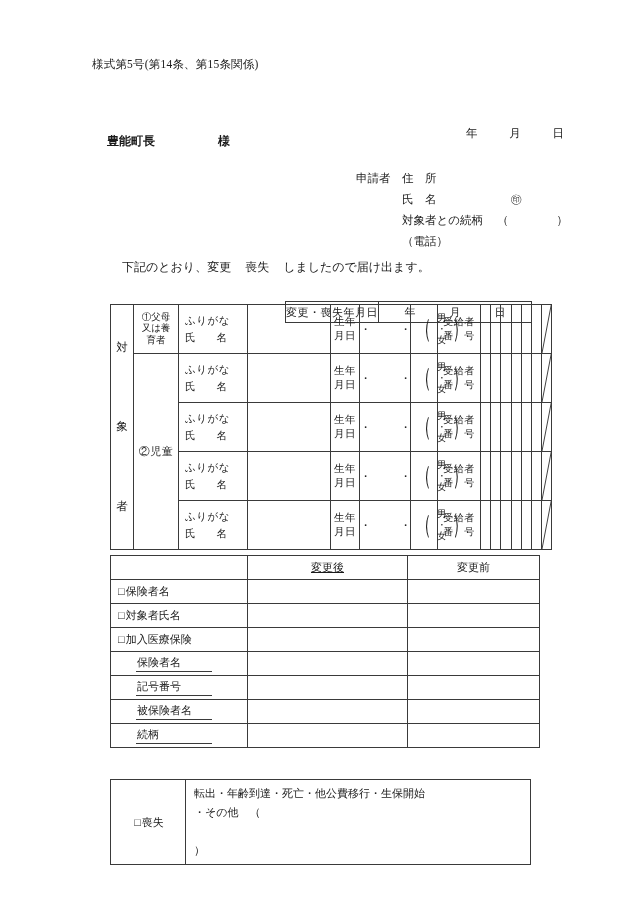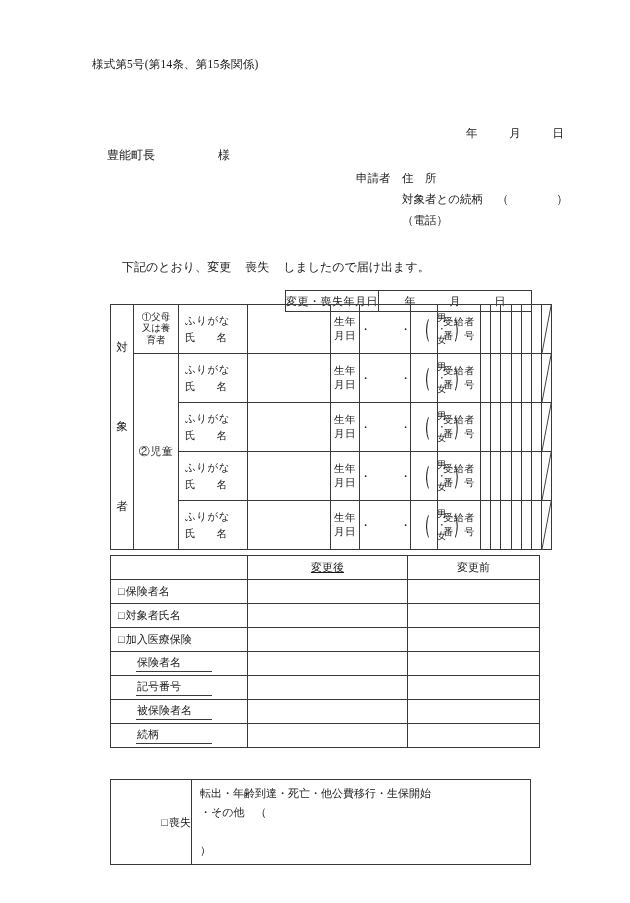--- a/index.html
+++ b/index.html
@@ -43,23 +43,24 @@
     left: 466px;
     top: 126px;
     font-size: 11.5px;
     white-space: nowrap;
   }
   .date-line-top span { display: inline-block; }
   .gap-a { width: 26px; }
   .addressee {
     position: absolute;
     left: 107px;
-    top: 147px;
+    top: 133px;
     font-size: 12px;
     white-space: nowrap;
+    font-weight: bold;
   }
   .addressee .sama { display: inline-block; margin-left: 60px; }
 
   .applicant {
     position: absolute;
     left: 356px;
     top: 168px;
     font-size: 11.5px;
     line-height: 21px;
     white-space: nowrap;
@@ -91,21 +92,21 @@
     font-size: 11px;
     padding: 0;
     text-align: center;
     vertical-align: middle;
   }
 
   
   .tbl-chg-date {
     position: absolute;
     left: 285px;
-    top: 290px;
+    top: 301px;
     width: 246px;
   }
   .tbl-chg-date td { height: 20px; }
   .cell-chg-label { width: 92px; font-size: 11px; letter-spacing: 0.5px; }
   .cell-chg-date { width: 152px; font-size: 11px; }
   .cell-chg-date .ymd { display: inline-block; }
   .cell-chg-date .g1 { width: 34px; display: inline-block; }
   .cell-chg-date .g2 { width: 34px; display: inline-block; }
 
   
@@ -221,22 +222,22 @@
   
   .tbl-loss {
     position: absolute;
     left: 110px;
     top: 779px;
     width: 421px;
   }
   .tbl-loss td { font-size: 11px; }
   .loss-c1 {
     width: 72px;
-    text-align: right;
-    padding-left: 8px;
+    text-align: center;
+    padding-left: 2px;
     height: 44px;
   }
   .loss-c2 {
     text-align: left;
     padding: 4px 0 4px 8px;
     line-height: 19px;
   }
   .loss-c2 span { display: block; white-space: nowrap; }
   .loss-c2 .other-gap { display: inline-block; width: 104px; }
 </style>
@@ -257,20 +258,23 @@
   </div>
 
   <div class="addressee">
     <span>豊能町長</span>
     <span class="sama">様</span>
   </div>
 
   <div class="applicant">
     <span class="row">
       <span class="lbl-applicant">申請者</span><span>住　所</span>
+    </span>
+    <span class="row">
+      <span class="indent"></span><span>氏　名</span><span class="seal-mark">㊞</span>
     </span>
     <span class="row">
       <span class="indent"></span><span>対象者との続柄</span><span style="display:inline-block;width:14px"></span><span>（</span><span class="paren-gap"></span><span>）</span>
     </span>
     <span class="row">
       <span class="indent"></span><span>（電話）</span>
     </span>
   </div>
 
   <div class="declaration">

